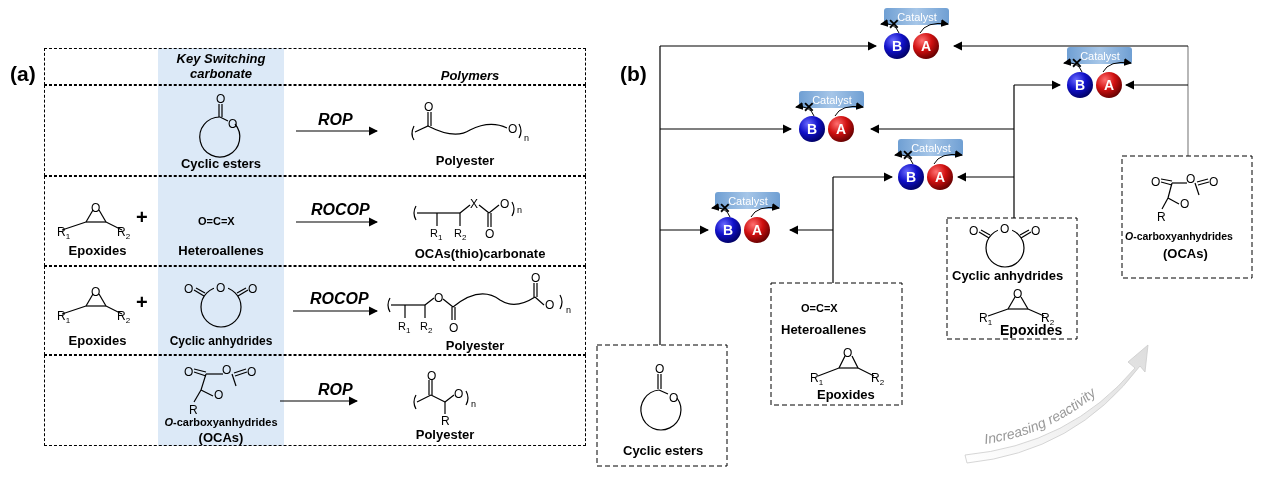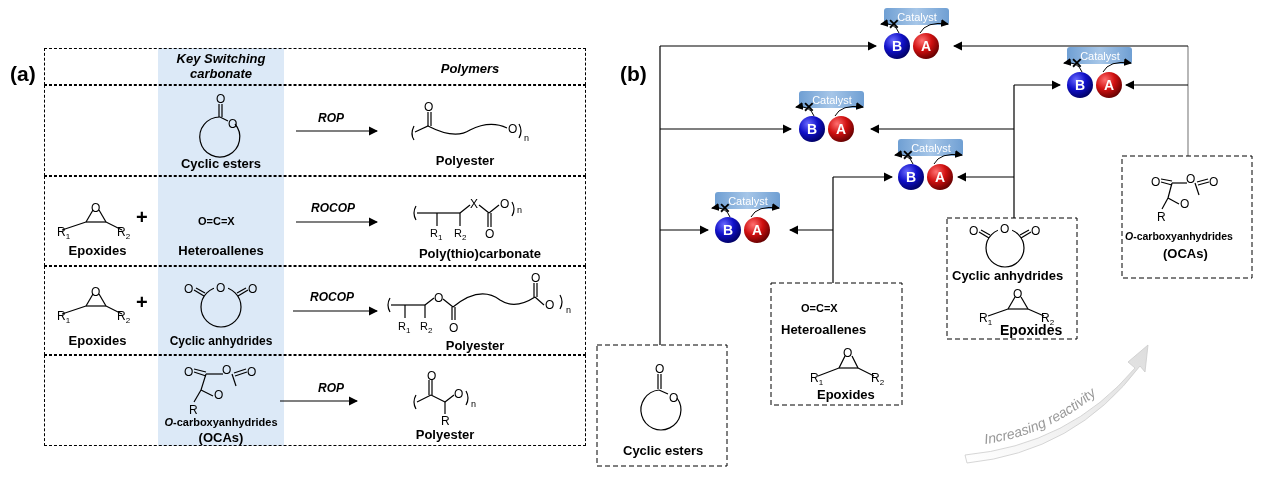--- a/index.html
+++ b/index.html
@@ -3,39 +3,39 @@
 <meta charset="utf-8">
 <style>
   html, body { margin:0; padding:0; background:#ffffff; }
   body { width:1269px; height:483px; position:relative; overflow:hidden;
          font-family:"Liberation Sans", sans-serif; color:#000; }
   .abs { position:absolute; }
   .panel-label { font-weight:bold; font-size:21px; }
   .hdr { font-weight:bold; font-style:italic; font-size:13px; text-align:center; }
   .name { font-weight:bold; font-size:13px; text-align:center; white-space:nowrap; }
   .small-name { font-weight:bold; font-size:11px; text-align:center; white-space:nowrap; }
-  .rxn { font-weight:bold; font-style:italic; font-size:12px; }
+  .rxn { font-weight:bold; font-style:italic; font-size:16px; }
   .dash { border:1.3px dashed #000; box-sizing:border-box; }
   .hl { background:#dce9f7; }
   svg text { font-family:"Liberation Sans", sans-serif; }
   .cat-label { fill:#ffffff; font-size:11px; }
 </style>
 </head>
 <body>
 
 <div class="abs panel-label" style="left:10px;top:62px;">(a)</div>
 
 <div class="abs hl" style="left:158px;top:48px;width:126px;height:398px;"></div>
 
 <div class="abs dash" style="left:44px;top:48px;width:542px;height:37px;"></div>
 <div class="abs hdr" style="left:158px;top:51px;width:126px;line-height:15px;">
   <div>Key Switching</div>
   <div>carbonate</div>
 </div>
-<div class="abs hdr" style="left:420px;top:61px;width:100px;">Polymers</div>
+<div class="abs hdr" style="left:420px;top:68px;width:100px;">Polymers</div>
 
 <div class="abs dash" style="left:44px;top:85px;width:542px;height:91px;"></div>
 <div class="abs dash" style="left:44px;top:176px;width:542px;height:90px;"></div>
 <div class="abs dash" style="left:44px;top:266px;width:542px;height:89px;"></div>
 <div class="abs dash" style="left:44px;top:355px;width:542px;height:91px;"></div>
 
 <svg class="abs" style="left:0;top:0;" width="600" height="483">
   <defs>
     <marker id="ah" markerWidth="8" markerHeight="8" refX="7" refY="4" orient="auto">
       <path d="M0,0 L8,4 L0,8 z" fill="#000"></path>
@@ -181,21 +181,21 @@
   <text x="471" y="407" font-size="9">n</text>
 </svg>
 
 <div class="abs name" style="left:158px;top:156px;width:126px;">Cyclic esters</div>
 <div class="abs rxn" style="left:318px;top:111px;">ROP</div>
 <div class="abs name" style="left:405px;top:153px;width:120px;">Polyester</div>
 
 <div class="abs name" style="left:50px;top:243px;width:95px;">Epoxides</div>
 <div class="abs name" style="left:158px;top:243px;width:126px;">Heteroallenes</div>
 <div class="abs rxn" style="left:311px;top:201px;">ROCOP</div>
-<div class="abs name" style="left:405px;top:246px;width:150px;">Poly(thio)carbonate</div>
+<div class="abs name" style="left:405px;top:246px;width:150px;">OCAs(thio)carbonate</div>
 
 <div class="abs name" style="left:50px;top:333px;width:95px;">Epoxides</div>
 <div class="abs name" style="left:158px;top:334px;width:126px;font-size:12px;">Cyclic anhydrides</div>
 <div class="abs rxn" style="left:310px;top:290px;">ROCOP</div>
 <div class="abs name" style="left:425px;top:338px;width:100px;">Polyester</div>
 
 <div class="abs small-name" style="left:155px;top:416px;width:132px;"><i>O</i><span>-carboxyanhydrides</span></div>
 <div class="abs name" style="left:158px;top:430px;width:126px;">(OCAs)</div>
 <div class="abs rxn" style="left:318px;top:381px;">ROP</div>
 <div class="abs name" style="left:405px;top:427px;width:80px;">Polyester</div>

